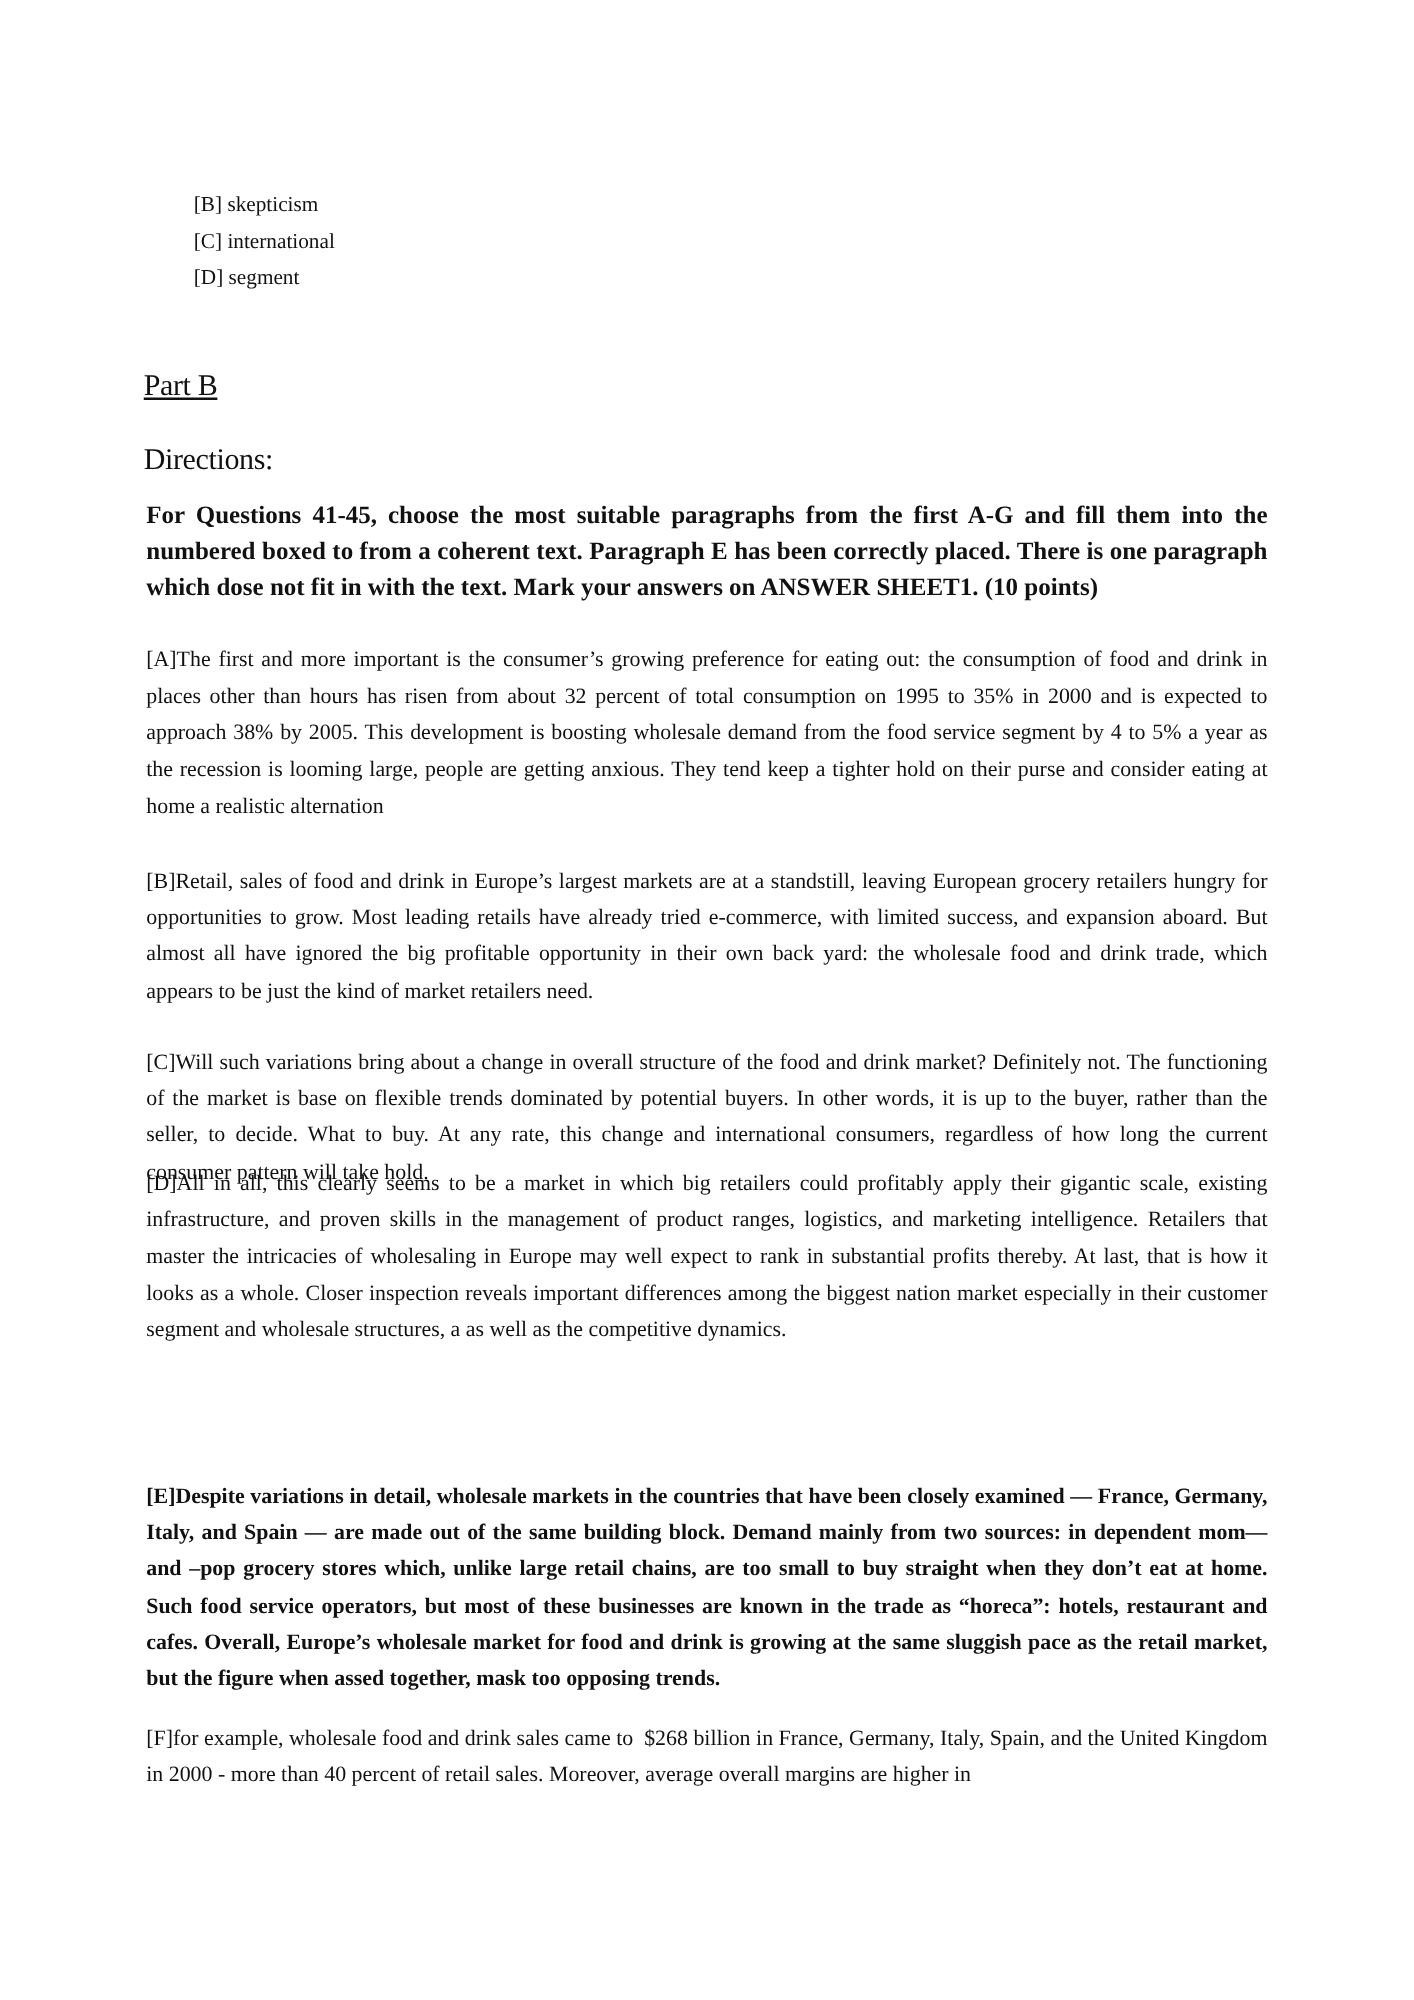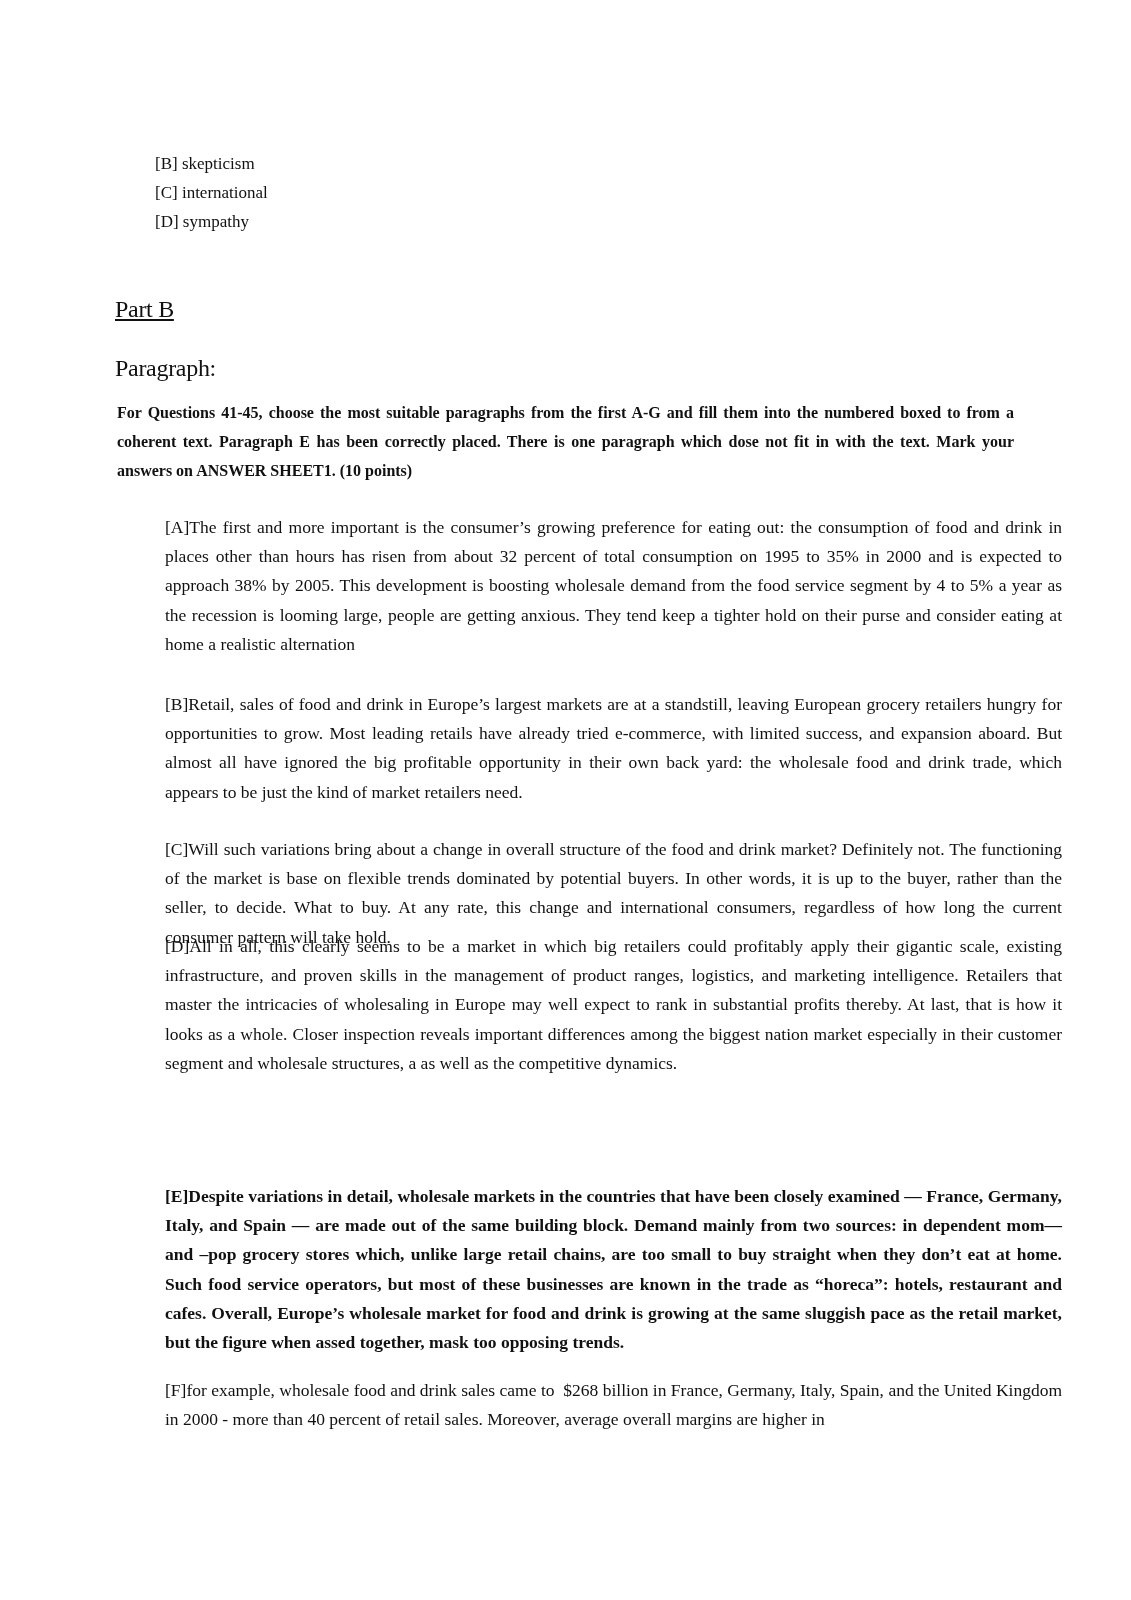--- a/index.html
+++ b/index.html
@@ -16,46 +16,46 @@
   .part-title {
     position: absolute; left: 115px; top: 294px;
     font-size: 24px; line-height: 30px; letter-spacing: -0.3px; text-decoration: underline;
   }
   .directions-title {
     position: absolute; left: 115px; top: 353px;
     font-size: 24px; line-height: 30px; letter-spacing: -0.3px;
   }
   .instructions {
     position: absolute; left: 117px; top: 398px; width: 897px;
-    font-size: 16px; line-height: 29px; font-weight: bold;
+    font-size: 20px; line-height: 29px; font-weight: bold;
     text-align: justify; text-align-last: left;
   }
   .para {
     position: absolute; left: 117px; width: 897px;
     font-size: 17.5px; line-height: 29.2px;
-    text-align: justify; text-align-last: left; margin-left: 48px;
+    text-align: justify; text-align-last: left;
   }
   #para-a { top: 513px; }
   #para-b { top: 690px; }
   #para-c { top: 835px; }
   #para-d { top: 932px; }
   #para-e { top: 1182px; font-weight: bold; }
   #para-f { top: 1376px; }
 </style>
 </head>
 <body>
 
 <div class="options">
   <div>[B] skepticism</div>
   <div>[C] international</div>
-  <div>[D] sympathy</div>
+  <div>[D] segment</div>
 </div>
 
 <div class="part-title">Part B</div>
-<div class="directions-title">Paragraph:</div>
+<div class="directions-title">Directions:</div>
 
 <div class="instructions">For Questions 41-45, choose the most suitable paragraphs from the first A-G and fill them into the numbered boxed to from a coherent text. Paragraph E has been correctly placed. There is one paragraph which dose not fit in with the text. Mark your answers on ANSWER SHEET1. (10 points)</div>
 
 <div class="para" id="para-a">[A]The first and more important is the consumer’s growing preference for eating out: the consumption of food and drink in places other than hours has risen from about 32 percent of total consumption on 1995 to 35% in 2000 and is expected to approach 38% by 2005. This development is boosting wholesale demand from the food service segment by 4 to 5% a year as the recession is looming large, people are getting anxious. They tend keep a tighter hold on their purse and consider eating at home a realistic alternation</div>
 <div class="para" id="para-b">[B]Retail, sales of food and drink in Europe’s largest markets are at a standstill, leaving European grocery retailers hungry for opportunities to grow. Most leading retails have already tried e-commerce, with limited success, and expansion aboard. But almost all have ignored the big profitable opportunity in their own back yard: the wholesale food and drink trade, which appears to be just the kind of market retailers need.</div>
 <div class="para" id="para-c">[C]Will such variations bring about a change in overall structure of the food and drink market? Definitely not. The functioning of the market is base on flexible trends dominated by potential buyers. In other words, it is up to the buyer, rather than the seller, to decide. What to buy. At any rate, this change and international consumers, regardless of how long the current consumer pattern will take hold.</div>
 <div class="para" id="para-d">[D]All in all, this clearly seems to be a market in which big retailers could profitably apply their gigantic scale, existing infrastructure, and proven skills in the management of product ranges, logistics, and marketing intelligence. Retailers that master the intricacies of wholesaling in Europe may well expect to rank in substantial profits thereby. At last, that is how it looks as a whole. Closer inspection reveals important differences among the biggest nation market especially in their customer segment and wholesale structures, a as well as the competitive dynamics.</div>
 <div class="para" id="para-e">[E]Despite variations in detail, wholesale markets in the countries that have been closely examined — France, Germany, Italy, and Spain — are made out of the same building block. Demand mainly from two sources: in dependent mom—and –pop grocery stores which, unlike large retail chains, are too small to buy straight when they don’t eat at home. Such food service operators, but most of these businesses are known in the trade as “horeca”: hotels, restaurant and cafes. Overall, Europe’s wholesale market for food and drink is growing at the same sluggish pace as the retail market, but the figure when assed together, mask too opposing trends.</div>
 <div class="para" id="para-f">[F]for example, wholesale food and drink sales came to &nbsp;$268 billion in France, Germany, Italy, Spain, and the United Kingdom in 2000 - more than 40 percent of retail sales. Moreover, average overall margins are higher in</div>
 

